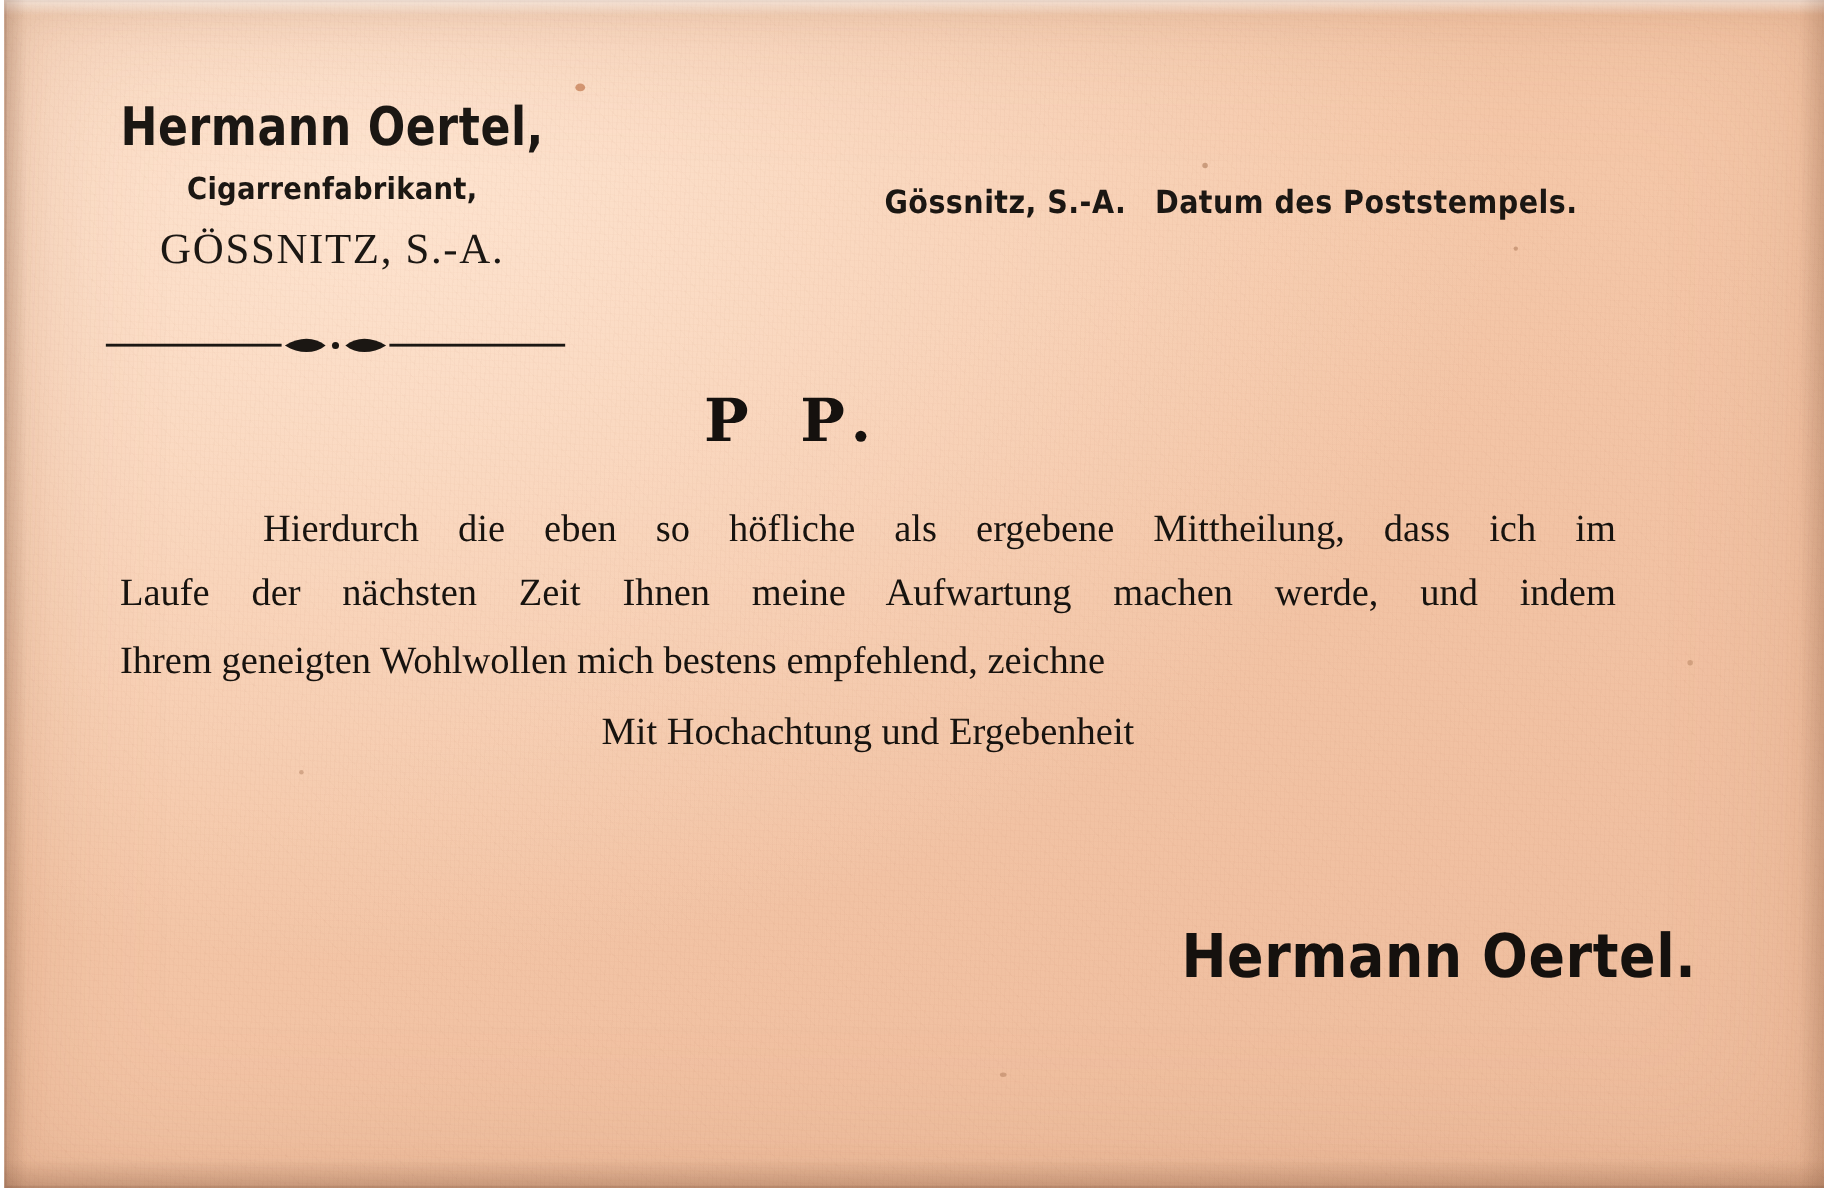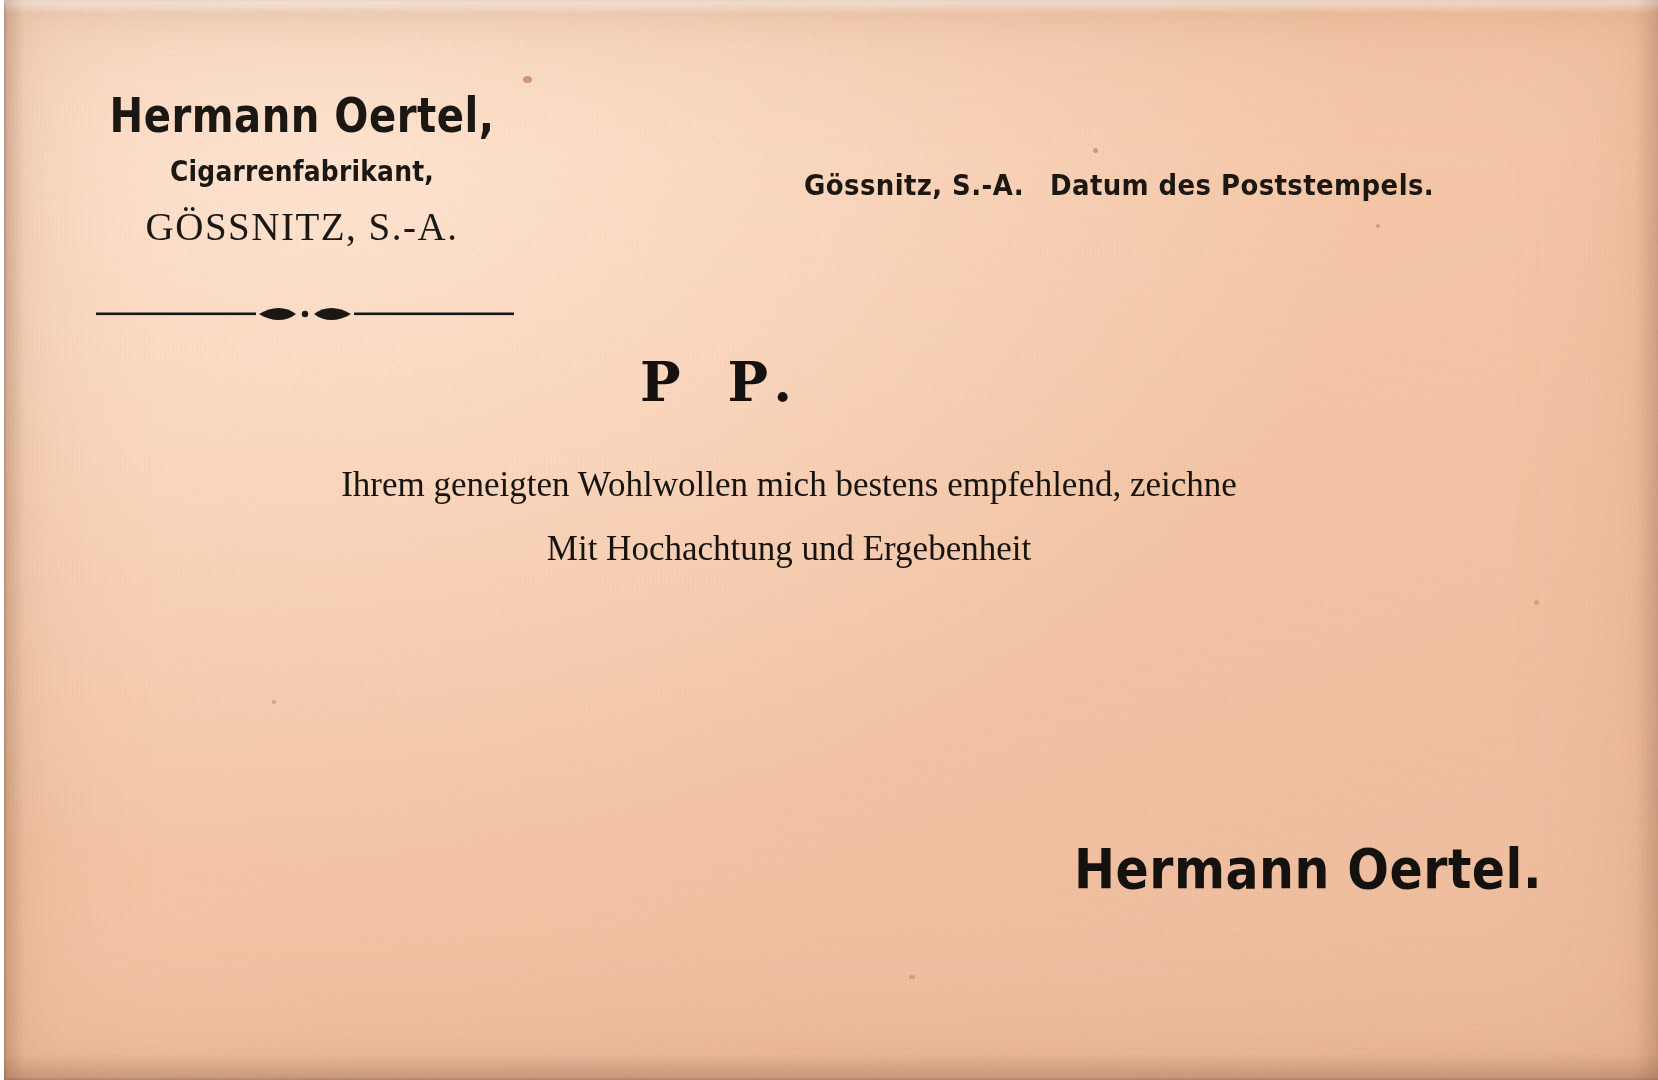--- a/index.html
+++ b/index.html
@@ -147,21 +147,21 @@
     font-size: 35px;
     color: #17130f;
     line-height: 1.66;
   }
   .para-justify {
     text-align: justify;
     text-align-last: justify;
     text-indent: 0;
   }
   .line-first { text-indent: 130px; }
-  .para-center { text-align: center; margin-top: 4px; }
+  .para-center { text-align: left; margin-top: 4px; }
   .para-center2 { text-align: center; margin-top: 6px; }
 
   #signature {
     position: absolute;
     right: 120px;
     top: 838px;
     font-family: "DejaVu Sans", sans-serif;
     font-weight: 700;
     font-size: 49px;
     color: #15110e;
@@ -199,20 +199,22 @@
     <circle cx="209" cy="9" r="3.2" fill="#1b1713"></circle>
   </svg>
 
   <div id="dateline">
     <span>Gössnitz, S.-A.</span><span class="sep"></span><span>Datum des Poststempels.</span>
   </div>
 
   <div id="pp">P P.</div>
 
   <div id="body-text">
+    <div class="para-justify line-first">Hierdurch die eben so höfliche als ergebene Mittheilung, dass ich im</div>
+    <div class="para-justify">Laufe der nächsten Zeit Ihnen meine Aufwartung machen werde, und indem</div>
     <div class="para-center">Ihrem geneigten Wohlwollen mich bestens empfehlend, zeichne</div>
     <div class="para-center2">Mit Hochachtung und Ergebenheit</div>
   </div>
 
   <div id="signature">Hermann Oertel.</div>
 
   <div id="edges"></div>
   <div class="edge-strip" id="edge-top"></div>
   <div class="edge-strip" id="edge-bottom"></div>
   <div class="edge-strip" id="edge-left"></div>

